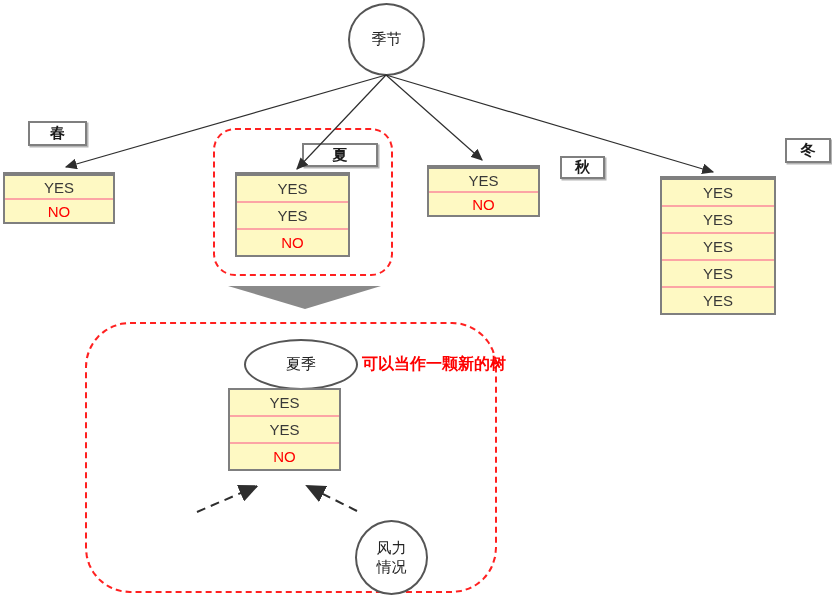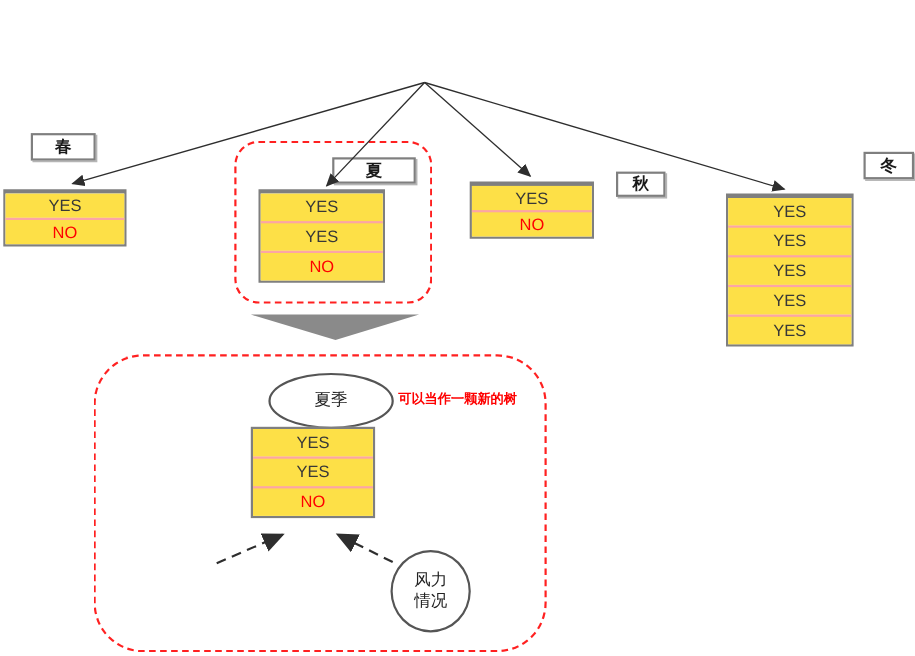--- a/index.html
+++ b/index.html
@@ -18,50 +18,50 @@
     display:flex;align-items:center;justify-content:center;
     font-size:15px;font-weight:bold;color:#1a1a1a;
     box-shadow:1.5px 1.5px 0 rgba(120,120,120,.55);z-index:1;
   }
   .dtable{
     position:absolute;background:#fff;border:2px solid #7f7f7f;border-top:4px solid #7f7f7f;
     box-sizing:border-box;z-index:2;
   }
   .trow{
     display:flex;align-items:center;justify-content:center;
-    font-size:15px;color:#383838;background:#fde047;
+    font-size:15px;color:#383838;background:#fef9c3;
   }
   .trow + .trow{border-top:2px solid #fca5a5;}
   .trow[data-color="red"]{color:#fe0000;}
   .r22 .trow{height:22px;}
   .r25 .trow{height:25px;}
   .dashed-frame{
     position:absolute;border:2px dashed #ff2020;background:transparent;
     box-sizing:border-box;z-index:0;
   }
   .annotation{
-    position:absolute;color:#fe0000;font-weight:bold;font-size:12px;white-space:nowrap;z-index:2;
+    position:absolute;color:#fe0000;font-weight:bold;font-size:16px;white-space:nowrap;z-index:2;
   }
   
   #root-node{left:348px;top:3px;width:77px;height:73px;}
   #label-spring{left:28px;top:121px;width:59px;height:25px;}
   #table-spring{left:3px;top:172px;width:112px;}
   #frame-summer{left:213px;top:128px;width:180px;height:148px;border-radius:22px;}
   #label-summer{left:302px;top:143px;width:76px;height:24px;}
   #table-summer{left:235px;top:172px;width:115px;}
   #table-autumn{left:427px;top:165px;width:113px;}
   #label-autumn{left:560px;top:156px;width:45px;height:23px;}
   #table-winter{left:660px;top:176px;width:116px;}
   #label-winter{left:785px;top:138px;width:46px;height:25px;}
   #frame-detail{left:85px;top:322px;width:412px;height:271px;border-radius:45px;}
   #ellipse-detail{left:244px;top:339px;width:114px;height:51px;border-radius:50%;}
   #table-detail{left:228px;top:388px;width:113px;border-top:2px solid #7f7f7f;z-index:3;}
   #annotation-detail{left:362px;top:354px;}
   #leaf-left{left:125px;top:518px;width:76px;height:75px;}
-  #leaf-right{left:355px;top:500px;width:73px;height:75px;}
+  #leaf-right{left:355px;top:520px;width:73px;height:75px;}
   #connector-layer{position:absolute;left:0;top:0;width:832px;height:596px;z-index:4;pointer-events:none;}
 </style>
 </head>
 <body>
 
 <div class="canvas">
 
   <svg id="connector-layer" viewBox="0 0 832 596" xmlns="http://www.w3.org/2000/svg">
     <defs>
       <marker id="arw" markerWidth="11" markerHeight="9" refX="9" refY="4.5" orient="auto">
@@ -70,20 +70,23 @@
     </defs>
     <line x1="386" y1="75" x2="66" y2="167" stroke="#2e2e2e" stroke-width="1.2" marker-end="url(#arw)"></line>
     <line x1="386" y1="75" x2="297" y2="169" stroke="#2e2e2e" stroke-width="1.2" marker-end="url(#arw)"></line>
     <line x1="386" y1="75" x2="482" y2="160" stroke="#2e2e2e" stroke-width="1.2" marker-end="url(#arw)"></line>
     <line x1="386" y1="75" x2="713" y2="172" stroke="#2e2e2e" stroke-width="1.2" marker-end="url(#arw)"></line>
     <polygon points="228,286 381,286 305,309" fill="#8a8a8a"></polygon>
     <line x1="197" y1="512" x2="257" y2="486" stroke="#2e2e2e" stroke-width="2" stroke-dasharray="9 6" marker-end="url(#arw)"></line>
     <line x1="357" y1="511" x2="307" y2="486" stroke="#2e2e2e" stroke-width="2" stroke-dasharray="9 6" marker-end="url(#arw)"></line>
   </svg>
 
+  <div id="root-node" class="node-circle">
+    <span>季节</span>
+  </div>
 
   <div id="label-spring" class="label-box">
     <span>春</span>
   </div>
   <div id="table-spring" class="dtable r22">
     <div class="trow" data-color="dark">YES</div>
     <div class="trow" data-color="red">NO</div>
   </div>
 
   <div id="frame-summer" class="dashed-frame"></div>

